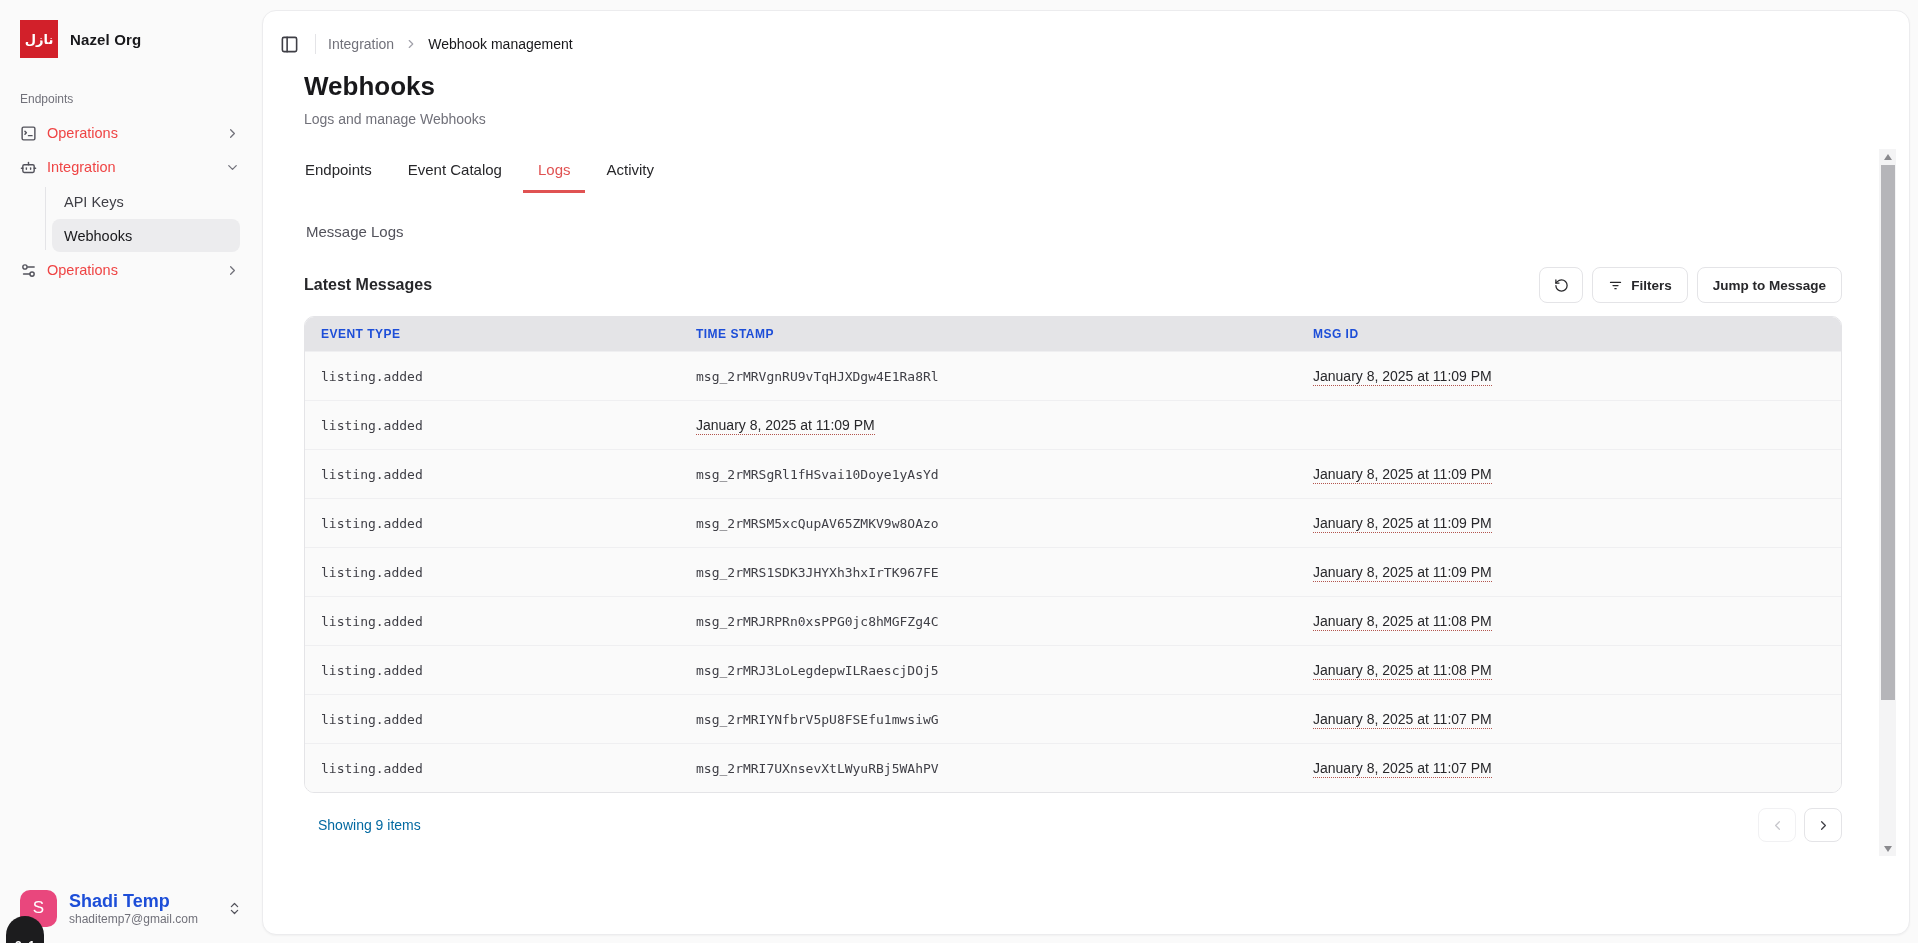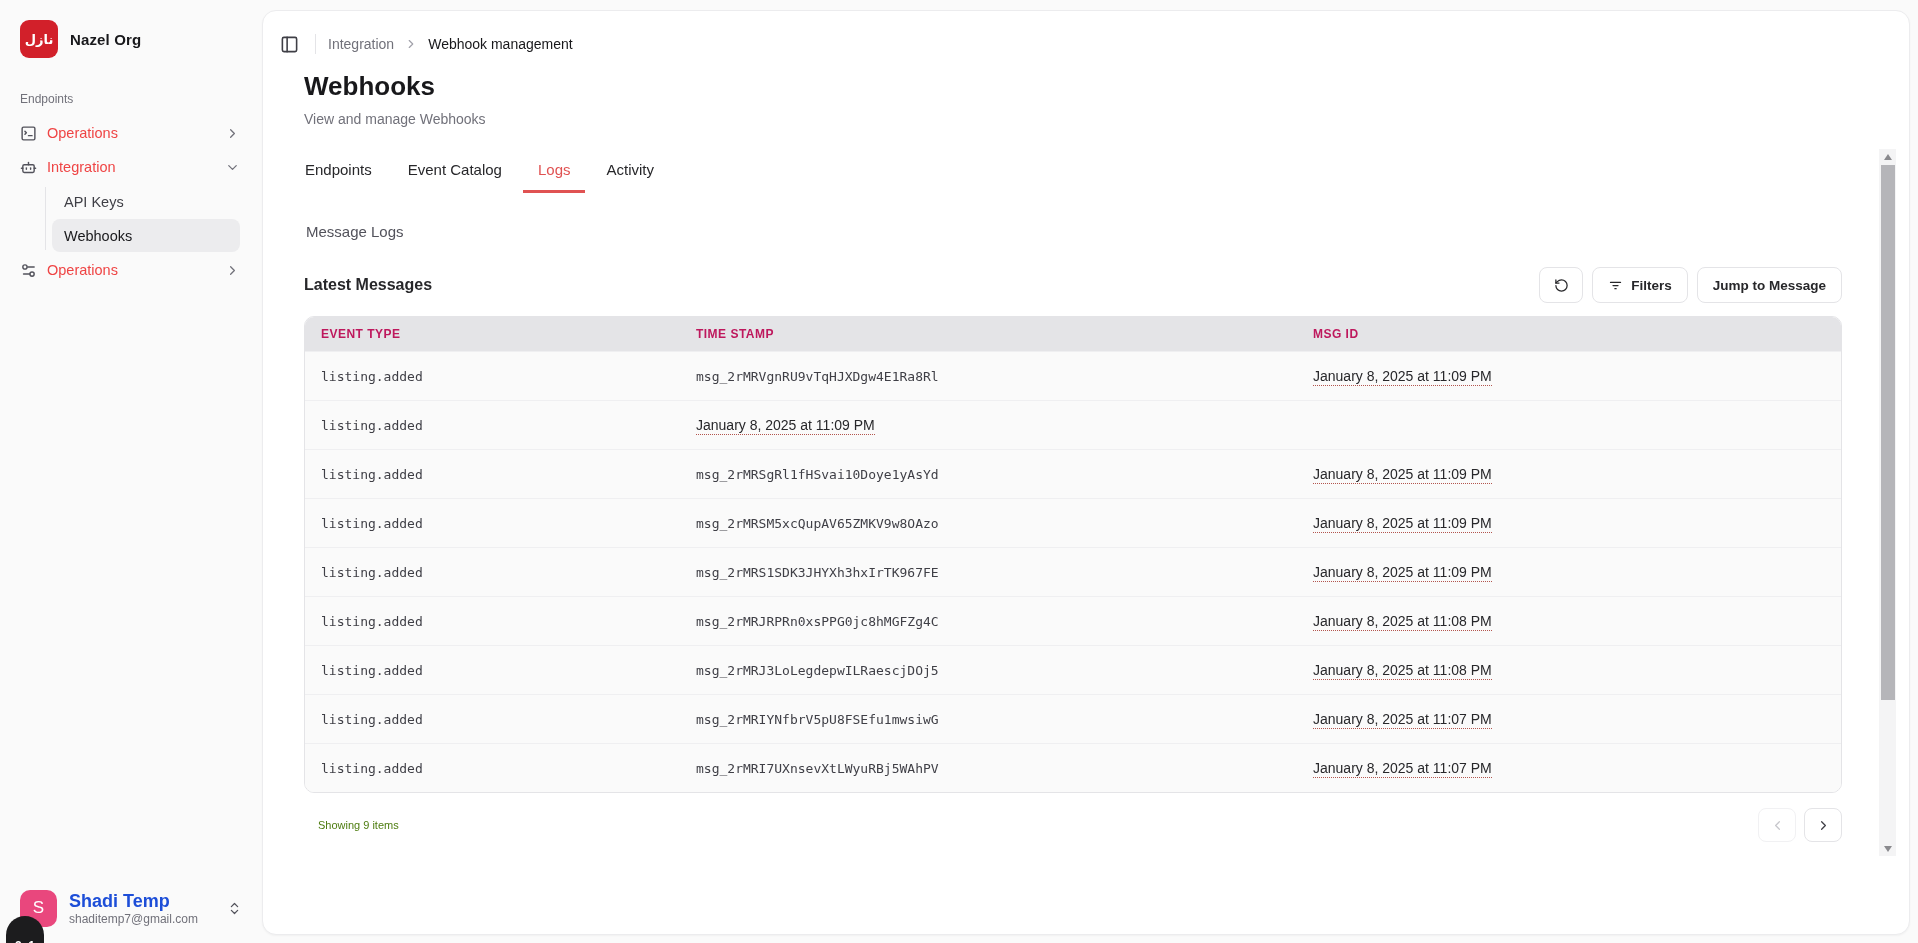--- a/index.html
+++ b/index.html
@@ -2,21 +2,21 @@
 <html><head>
 <meta charset="utf-8">
 <style>
   * { margin:0; padding:0; box-sizing:border-box; }
   html,body { width:1918px; height:943px; overflow:hidden; }
   body { background:#fafafa; font-family:"Liberation Sans", sans-serif; color:#27272a; position:relative; }
 
   
   .sidebar { position:absolute; left:0; top:0; bottom:0; width:262px; background:#fafafa; padding:18px 14px; }
   .brand { display:flex; align-items:center; gap:12px; margin:2px 4px 34px 6px; }
-  .brand-logo { width:38px; height:38px; border-radius:9px; display:flex; align-items:center; justify-content:center;
+  .brand-logo { width:38px; height:38px; border-radius:0; display:flex; align-items:center; justify-content:center;
                 color:#fff; font-family:"DejaVu Sans", sans-serif; font-size:13px; font-weight:bold; }
   .brand-name { font-size:15px; font-weight:700; color:#18181b; letter-spacing:.01em; }
   .side-section { font-size:12px; color:#71717a; margin:0 6px 10px 6px; }
   .side-item { display:flex; align-items:center; gap:10px; height:34px; padding:0 8px 0 6px; border-radius:8px;
                font-size:14.5px; color:#ef4444; cursor:pointer; }
   .side-item .spacer { flex:1; }
   .side-item svg.mainicon { width:17px; height:17px; stroke:#52525b; }
   .side-item svg.chev { width:15px; height:15px; stroke:#71717a; }
   .subtree { position:relative; margin-left:0; }
   .subtree .treeline { position:absolute; left:31px; top:2px; bottom:2px; width:1px; background:#e4e4e7; }
@@ -59,30 +59,30 @@
   .panel-title { font-size:16px; font-weight:700; color:#27272a; }
   .panel-actions { margin-left:auto; display:flex; align-items:center; gap:9px; }
   .btn { display:flex; align-items:center; gap:8px; height:36px; padding:0 15px; background:#fff; border:1px solid #e4e4e7;
          border-radius:8px; font-size:13.5px; font-weight:600; color:#27272a; cursor:pointer; font-family:inherit; }
   .btn.icon-only { width:44px; padding:0; justify-content:center; }
   .btn svg { width:15px; height:15px; stroke:#27272a; }
 
   
   .table { position:absolute; left:41px; right:67px; top:305px; border:1px solid #e4e4e7; border-radius:10px; overflow:hidden; }
   .thead { display:grid; grid-template-columns:375px 617px 1fr; background:#e4e4e7; height:34px; align-items:center; }
-  .th { font-size:12px; font-weight:700; color:#be185d; letter-spacing:.04em; padding-left:16px; }
+  .th { font-size:12px; font-weight:700; color:#1d4ed8; letter-spacing:.04em; padding-left:16px; }
   .trow { display:grid; grid-template-columns:375px 617px 1fr; height:49px; align-items:center; background:#fafafa;
           border-top:1px solid #efeff1; cursor:pointer; }
   .trow:first-of-type { border-top:none; }
   .td { padding-left:16px; }
   .td.mono { font-family:"DejaVu Sans Mono", monospace; font-size:13px; color:#3f3f46; }
   .td .ts { font-size:14px; color:#27272a; border-bottom:1.5px dotted #b3554e; padding-bottom:1px; }
 
   .table-footer { position:absolute; left:41px; right:67px; top:792px; height:44px; display:flex; align-items:center; }
-  .showing { font-size:11px; color:#4d7c0f; padding-left:14px; }
+  .showing { font-size:14px; color:#0369a1; padding-left:14px; }
   .pager { margin-left:auto; display:flex; gap:8px; }
   .page-btn { width:38px; height:34px; border-radius:8px; background:#fff; display:flex; align-items:center; justify-content:center; cursor:pointer; }
   .page-btn.prev { border:1px solid #f1f1f3; }
   .page-btn.prev svg { stroke:#c7c7cc; }
   .page-btn.next { border:1px solid #e4e4e7; }
   .page-btn.next svg { stroke:#3f3f46; }
   .page-btn svg { width:15px; height:15px; }
 
   
   .scrollbar { position:absolute; right:13px; top:138px; width:17px; height:707px; background:#f4f4f5; }
@@ -191,21 +191,21 @@
     <div class="crumbs">
       <span class="crumb-parent">Integration</span>
       <svg viewBox="0 0 24 24">
           <path d="m9 18 6-6-6-6"></path>
         </svg>
       <span class="crumb-current">Webhook management</span>
     </div>
   </div>
 
   <h1 class="page-title">Webhooks</h1>
-  <div class="page-sub">View and manage Webhooks</div>
+  <div class="page-sub">Logs and manage Webhooks</div>
 
   <div class="tabs">
     <div class="tab">Endpoints</div>
     <div class="tab">Event Catalog</div>
     <div class="tab active">Logs</div>
     <div class="tab">Activity</div>
   </div>
 
   <div class="logs-label">Message Logs</div>
 

